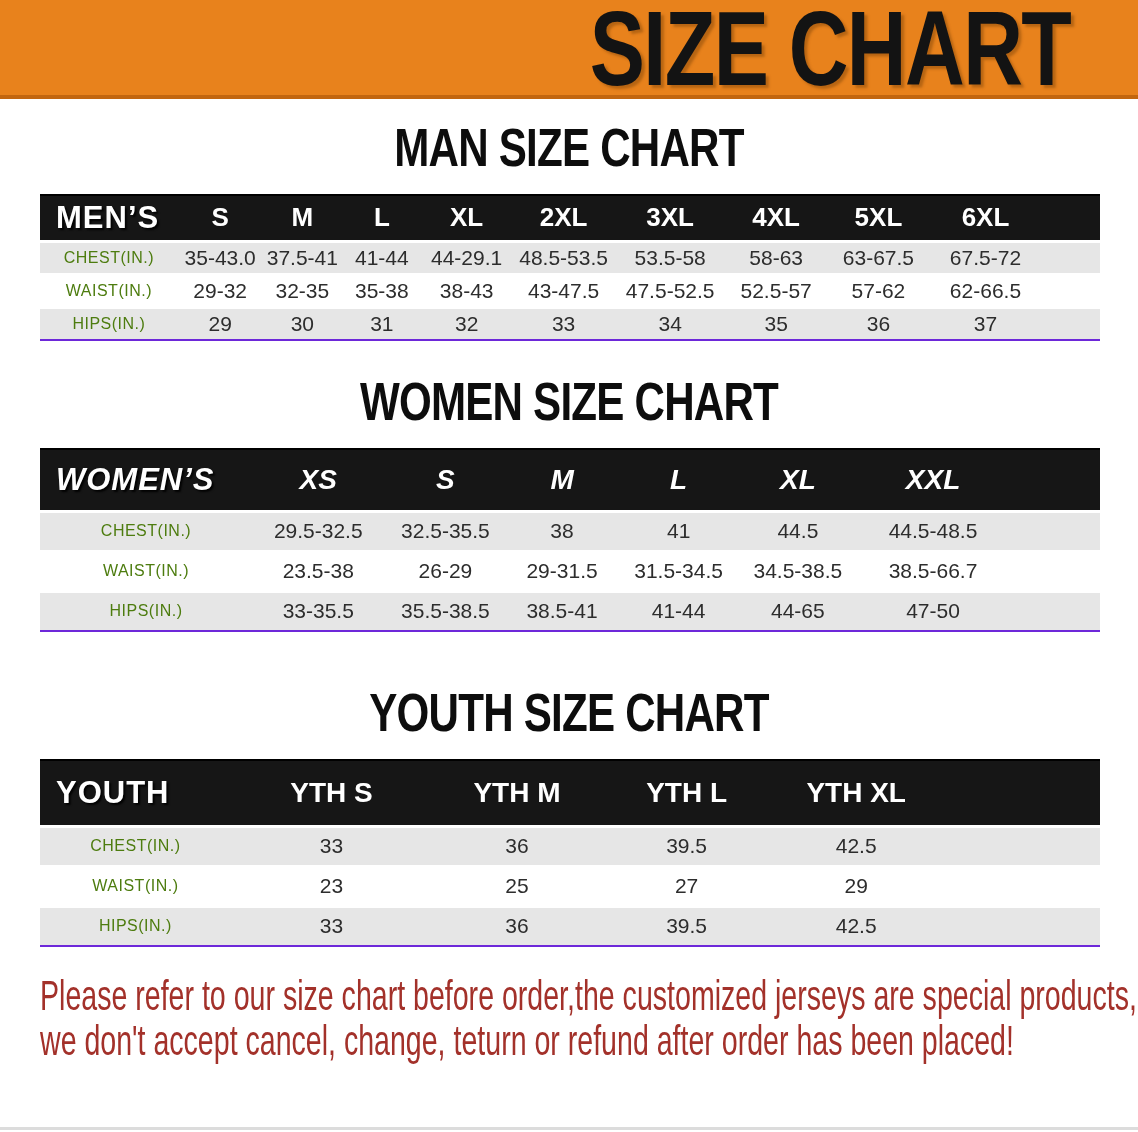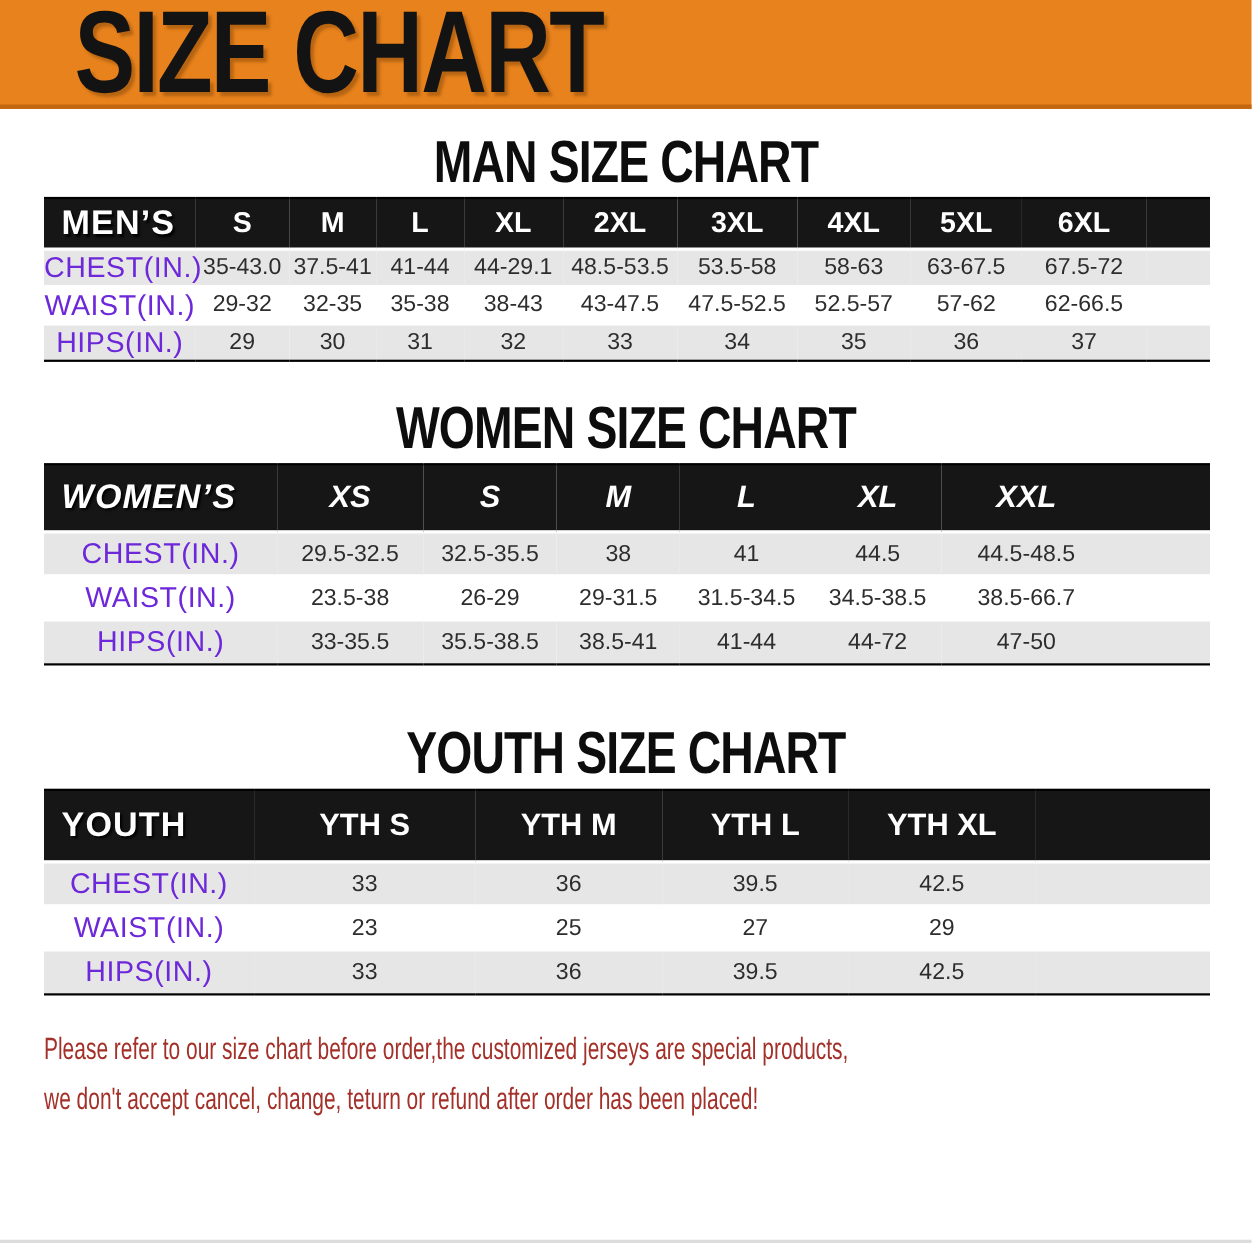--- a/index.html
+++ b/index.html
@@ -14,21 +14,21 @@
     overflow: hidden;
   }
 
   
   .banner {
     height: 99px;
     background: #E8821C;
     border-bottom: 4px solid #C2660F;
     display: flex;
     align-items: center;
-    justify-content: flex-start;
+    justify-content: flex-end;
   }
   .banner-title {
     font-size: 106px;
     font-weight: bold;
     color: #131313;
     line-height: 1;
     letter-spacing: -2px;
     transform: scaleX(0.78);
     transform-origin: center;
     text-shadow: 4px 3px 3px rgba(90,45,0,0.35);
@@ -49,24 +49,24 @@
     white-space: nowrap;
   }
   .heading-men   { margin-top: 20px; }
   .heading-women { margin-top: 32px; }
   .heading-youth { margin-top: 52px; }
 
   
   .size-table {
     width: 1060px;
     margin-left: 40px;
-    margin-top: 4px;
+    margin-top: 19px;
     border-collapse: collapse;
     table-layout: fixed;
-    border-bottom: 2px solid #000000;
+    border-bottom: 2px solid #6d28d9;
   }
   .size-table thead th {
     background: #161616;
     color: #ffffff;
     border: 2px solid #000000;
     border-left: none;
     border-right: none;
     text-align: center;
     white-space: nowrap;
   }
@@ -93,30 +93,30 @@
   .youth-table tbody tr { height: 40px; }
 
   .size-table td {
     text-align: center;
     color: #2d2d2d;
     font-size: 21px;
     white-space: nowrap;
     padding: 0;
   }
   .size-table td.row-label {
-    font-size: 26px;
-    color: #6d28d9;
+    font-size: 16px;
+    color: #4d7c0f;
     letter-spacing: 0.5px;
   }
 
   
   .disclaimer {
     margin: 26px 0 0 40px;
     color: #A3312A;
-    font-size: 28px;
+    font-size: 42px;
     line-height: 45px;
   }
   .disclaimer .line {
     display: block;
     transform: scaleX(0.68);
     transform-origin: left center;
     white-space: nowrap;
   }
 
   .bottom-divider {
@@ -254,21 +254,21 @@
         <td>34.5-38.5</td>
         <td>38.5-66.7</td>
         <td></td>
       </tr>
       <tr>
         <td class="row-label">HIPS(IN.)</td>
         <td>33-35.5</td>
         <td>35.5-38.5</td>
         <td>38.5-41</td>
         <td>41-44</td>
-        <td>44-72</td>
+        <td>44-65</td>
         <td>47-50</td>
         <td></td>
       </tr>
     </tbody>
   </table>
 
   <h2 class="section-heading heading-youth">YOUTH SIZE CHART</h2>
 
   <table class="size-table youth-table">
     <colgroup>

